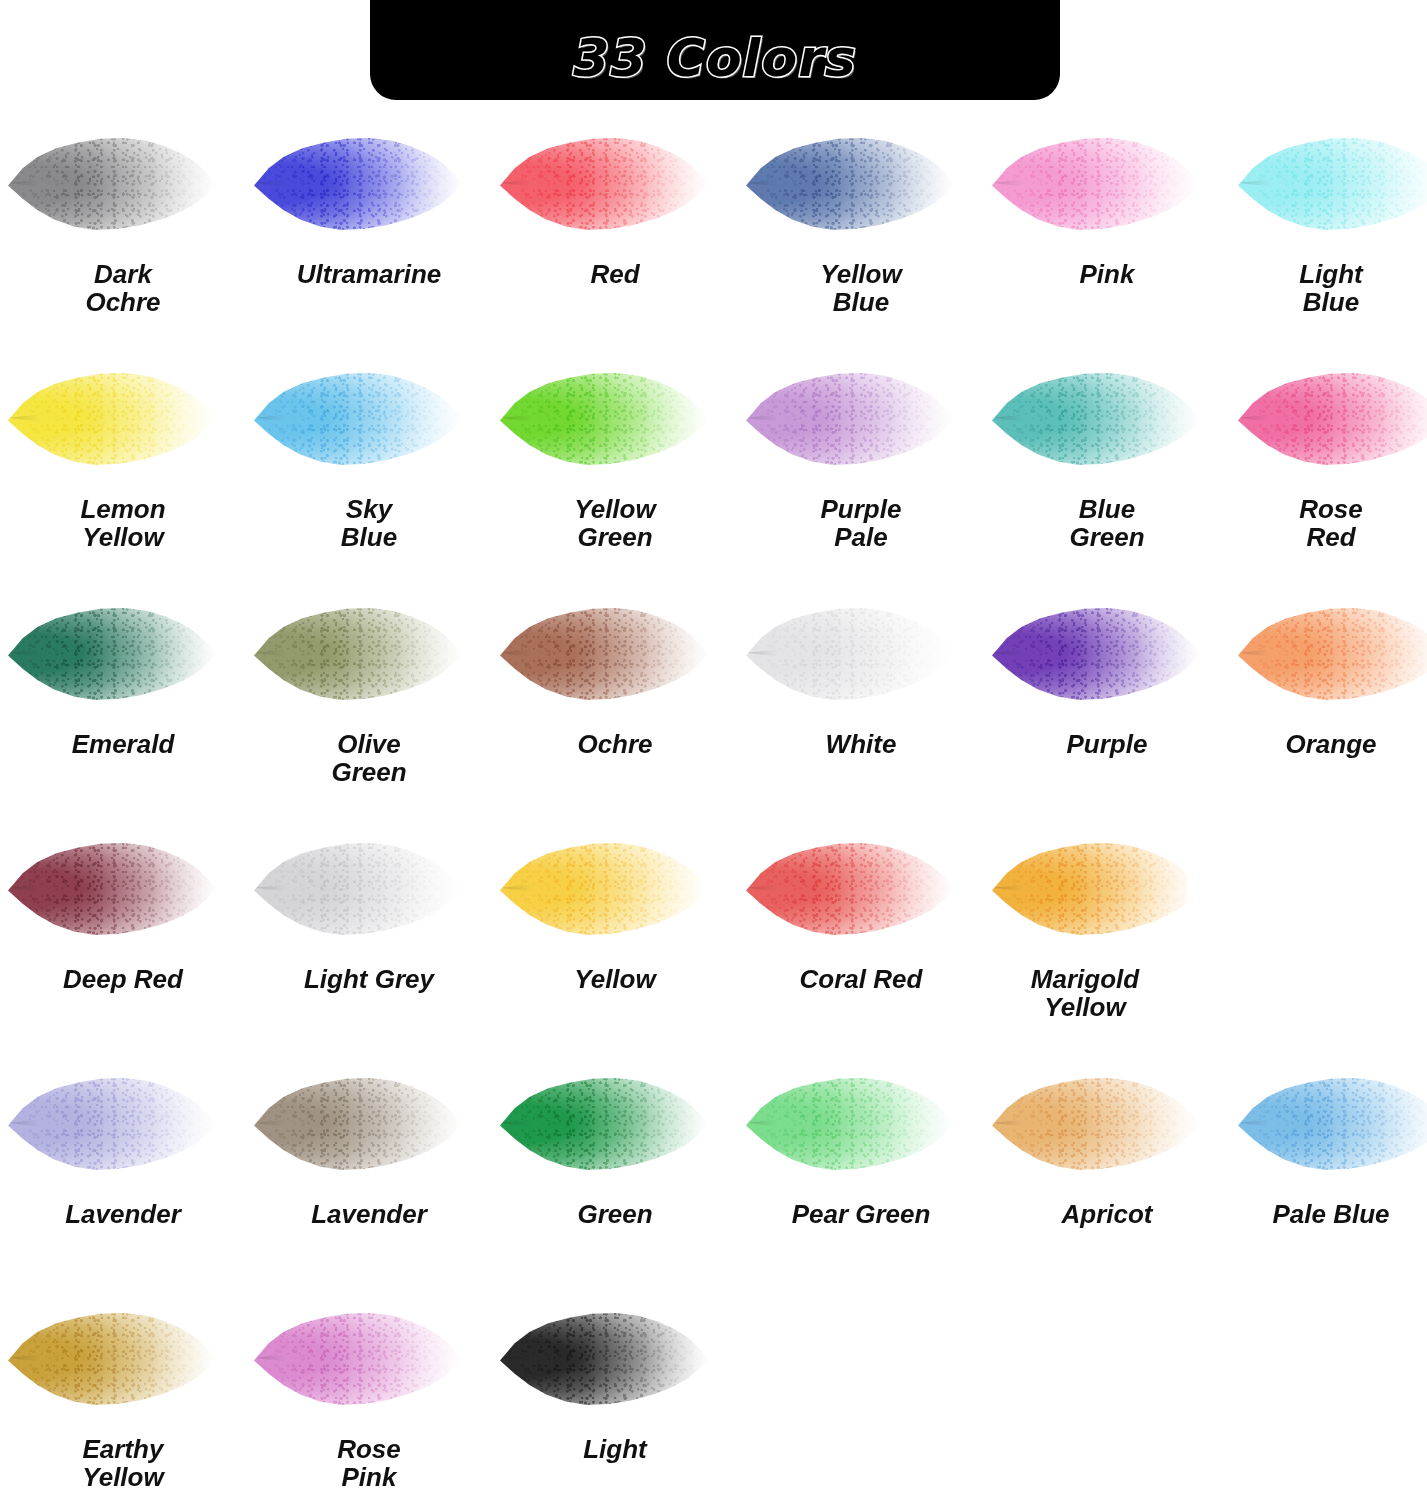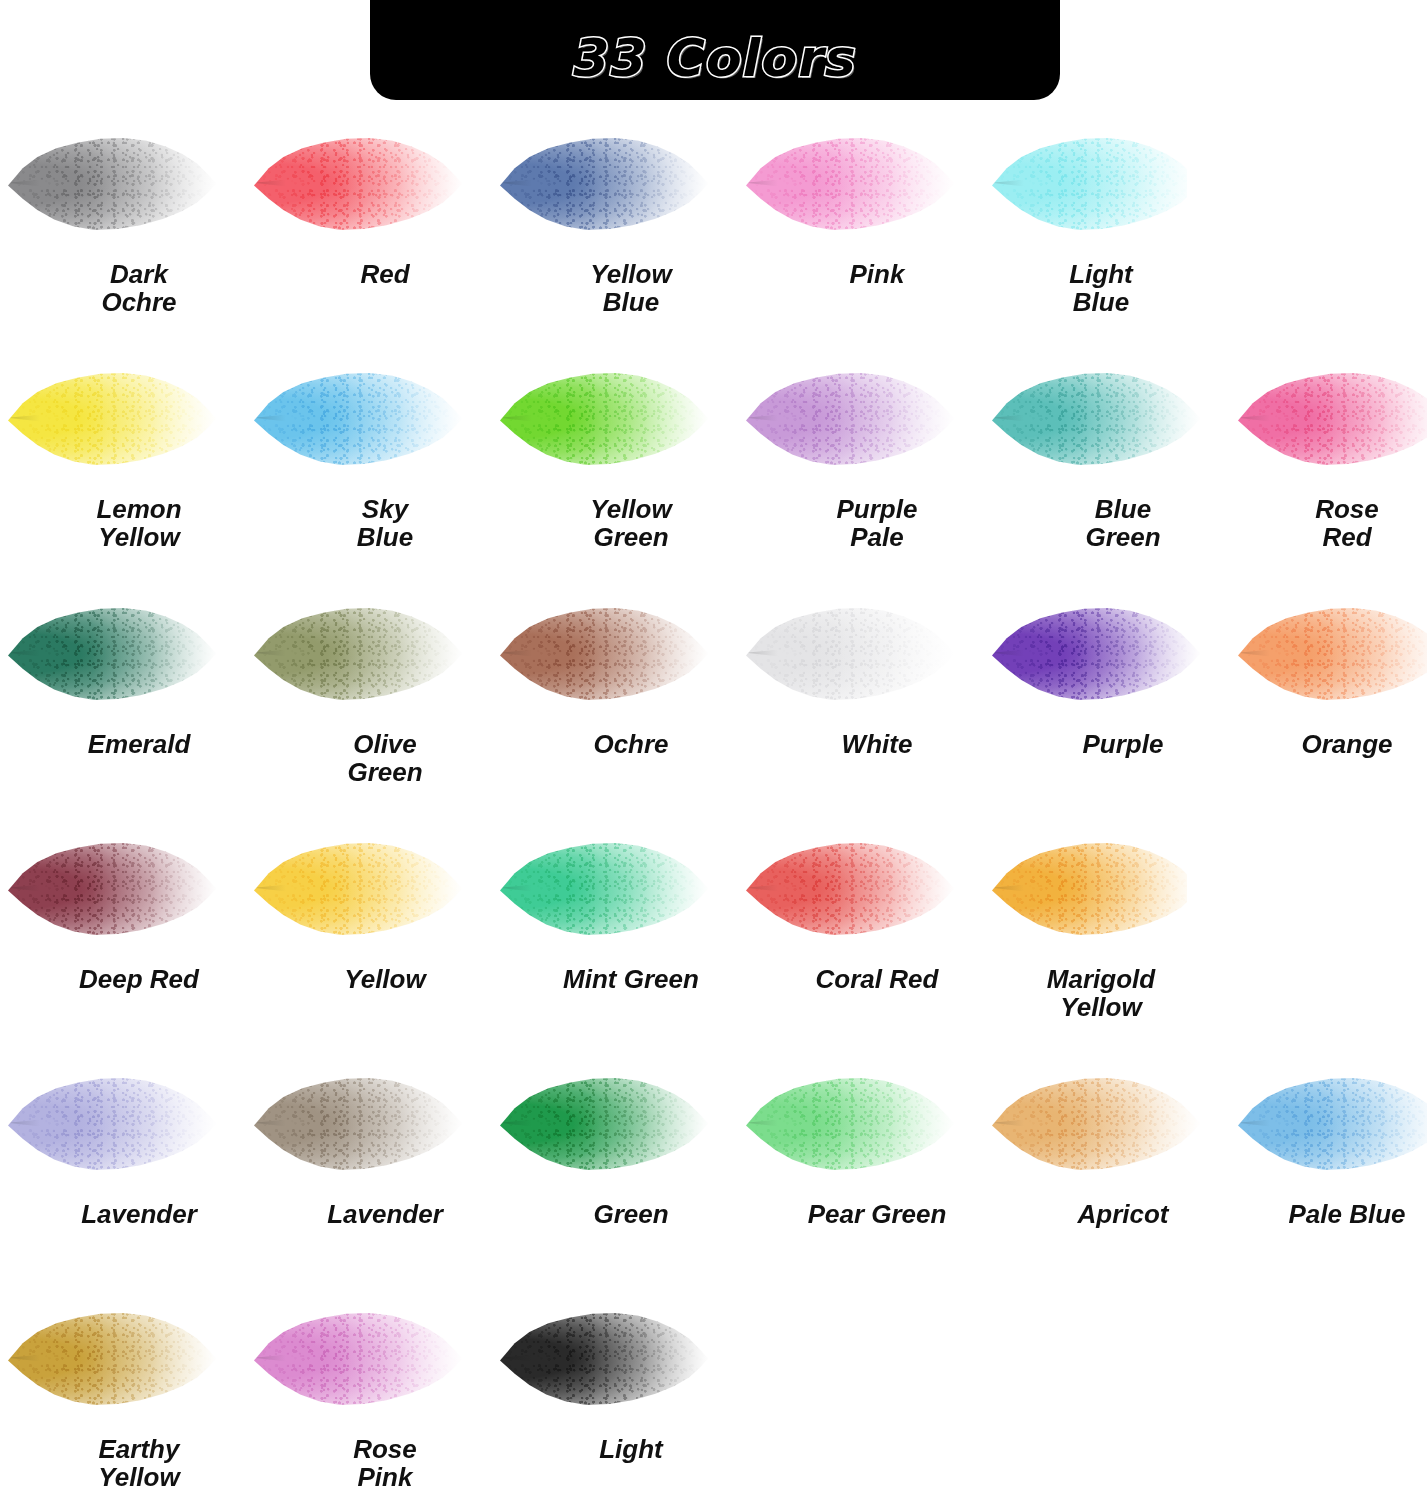--- a/index.html
+++ b/index.html
@@ -180,21 +180,20 @@
     left: 0;
     width: 246px;
     text-align: center;
     font-family: "Liberation Sans", sans-serif;
     font-size: 26px;
     font-weight: bold;
     font-style: italic;
     line-height: 1.08;
     color: #111111;
     letter-spacing: 0px;
-    margin-left: 16px;
   }
   .cell.last .label { width: 246px; left: -22px; }
 </style>
 </head>
 <body>
 
 <div class="banner-wrap">
   <div class="banner">
     <div class="banner-title">33 Colors</div>
   </div>
@@ -211,20 +210,33 @@
             <div class="fade"></div>
           </div>
         </div>
         <div class="label">
           <div>Dark</div>
           <div>Ochre</div>
         </div>
       </div>
       <div class="cell">
         <div class="swatch-box">
+          <div class="leaf" style="--c: #4A4ADB;">
+            <div class="wash"></div>
+            <div class="speckle"></div>
+            <div class="nib"></div>
+            <div class="fade"></div>
+          </div>
+        </div>
+        <div class="label">
+          <div>Ultramarine</div>
+        </div>
+      </div>
+      <div class="cell">
+        <div class="swatch-box">
           <div class="leaf" style="--c: #F4606C;">
             <div class="wash"></div>
             <div class="speckle"></div>
             <div class="nib"></div>
             <div class="fade"></div>
           </div>
         </div>
         <div class="label">
           <div>Red</div>
         </div>
@@ -447,42 +459,42 @@
             <div class="nib"></div>
             <div class="fade"></div>
           </div>
         </div>
         <div class="label">
           <div>Deep Red</div>
         </div>
       </div>
       <div class="cell">
         <div class="swatch-box">
+          <div class="leaf" style="--c: #D5D5D8;">
+            <div class="wash"></div>
+            <div class="speckle"></div>
+            <div class="nib"></div>
+            <div class="fade"></div>
+          </div>
+        </div>
+        <div class="label">
+          <div>Light Grey</div>
+        </div>
+      </div>
+      <div class="cell">
+        <div class="swatch-box">
           <div class="leaf" style="--c: #F7D046;">
             <div class="wash"></div>
             <div class="speckle"></div>
             <div class="nib"></div>
             <div class="fade"></div>
           </div>
         </div>
         <div class="label">
           <div>Yellow</div>
-        </div>
-      </div>
-      <div class="cell">
-        <div class="swatch-box">
-          <div class="leaf" style="--c: #3FCC96;">
-            <div class="wash"></div>
-            <div class="speckle"></div>
-            <div class="nib"></div>
-            <div class="fade"></div>
-          </div>
-        </div>
-        <div class="label">
-          <div>Mint Green</div>
         </div>
       </div>
       <div class="cell">
         <div class="swatch-box">
           <div class="leaf" style="--c: #E8615E;">
             <div class="wash"></div>
             <div class="speckle"></div>
             <div class="nib"></div>
             <div class="fade"></div>
           </div>

